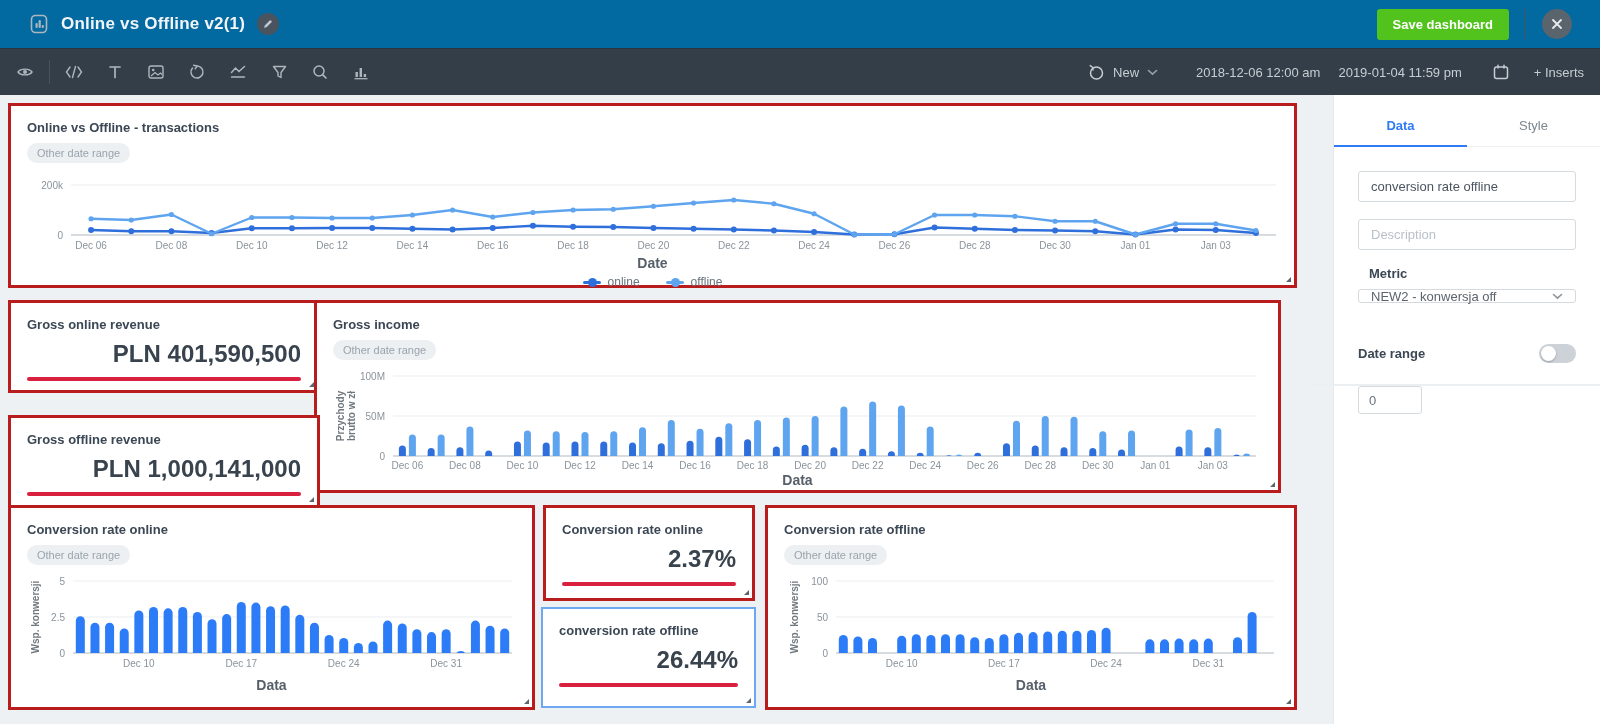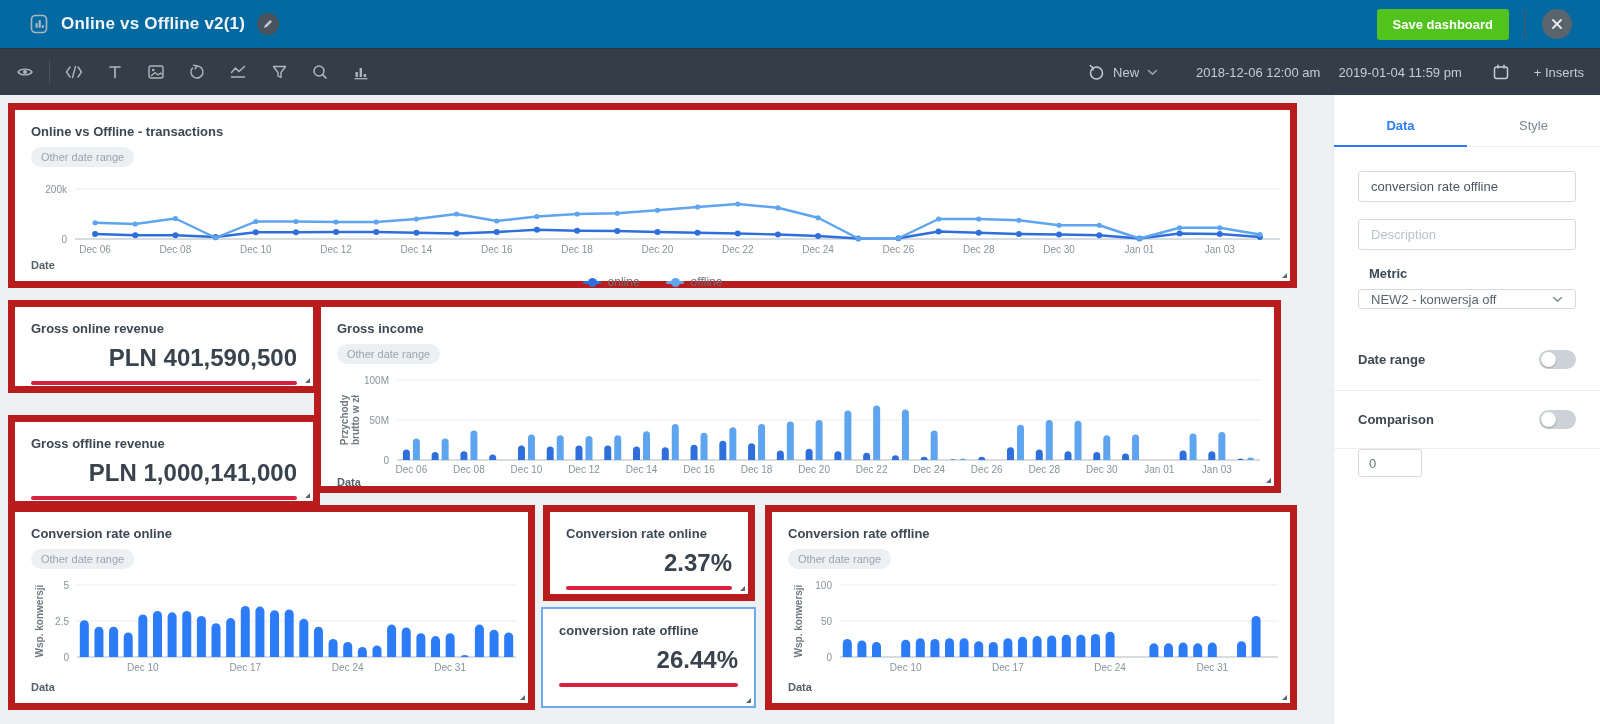--- a/index.html
+++ b/index.html
@@ -29,30 +29,30 @@
   .tb-vdivider { width:1px; height:24px; background:#49525b; margin:0 15px; }
   .tb-spacer { flex:1; }
   .tb-right { display:flex; align-items:center; gap:10px; color:#c6cdd3; font-size:13px; }
   .tb-new { display:flex; align-items:center; gap:8px; cursor:pointer; }
   .tb-dates { display:flex; gap:18px; margin-left:28px; margin-right:20px; }
   .tb-date { cursor:pointer; }
   .tb-inserts { display:flex; align-items:center; gap:6px; margin-left:14px; cursor:pointer; }
 
   
   .canvas { position:relative; width:1600px; height:629px; background:#eef1f4; }
-  .widget { position:absolute; background:#fff; border:7px solid #b91c1c; padding:14px 16px; }
+  .widget { position:absolute; background:#fff; border:3px solid #b91c1c; padding:14px 16px; }
   .w-title { font-size:13px; font-weight:bold; color:#3b4754; }
   .w-title.lc { font-weight:bold; }
   .badge { display:inline-block; background:#edf0f3; color:#9aa4ac; font-size:11px;
     border-radius:11px; padding:4px 10px; margin-top:8px; }
   .kpi-value { font-size:24px; font-weight:bold; color:#39434e; text-align:right; margin-top:8px; }
   .goal-line { height:4px; background:#d9203f; border-radius:2px; margin-top:9px; }
   .resize-handle { position:absolute; right:3px; bottom:3px; width:0; height:0;
     border-left:5px solid transparent; border-bottom:5px solid #5d666e; cursor:nwse-resize; }
-  .axis-title { font-size:11px; font-weight:bold; color:#57606a; margin-top:2px; }
+  .axis-title { text-align:center; font-size:14px; font-weight:bold; color:#57606a; margin-top:2px; }
   .legend { display:flex; justify-content:center; gap:26px; margin-top:8px; }
   .legend-item { display:flex; align-items:center; gap:7px; font-size:12px; color:#6a737b; cursor:pointer; }
   .legend-swatch { width:18px; height:3px; border-radius:2px; position:relative; }
   .legend-swatch::after { content:''; position:absolute; left:5px; top:-3px; width:9px; height:9px;
     border-radius:50%; background:inherit; }
   .selected { border:2px solid #6ea8f0; }
   svg text { font-family:"Liberation Sans","DejaVu Sans",sans-serif; }
 
   
   .sidebar { position:absolute; top:0; right:0; width:267px; height:629px; background:#fff;
@@ -60,21 +60,21 @@
   .side-tabs { display:flex; margin-top:10px; }
   .side-tab { flex:1; text-align:center; font-size:13px; padding:13px 0 12px; cursor:pointer; color:#7c868e; }
   .side-tab.active { color:#2f7bf5; font-weight:bold; border-bottom:2px solid #2f7bf5; }
   .side-tabs-rule { height:1px; background:#eef1f3; margin-top:-1px; }
   .side-body { padding:0 24px; }
   .side-input { width:100%; height:31px; border:1px solid #d4dade; border-radius:3px;
     font-size:13px; color:#4a5560; padding:0 12px; outline:none;
     font-family:"Liberation Sans","DejaVu Sans",sans-serif; }
   .side-input::placeholder { color:#b9c1c8; }
   .side-label { font-size:13px; font-weight:bold; color:#3b4754; }
-  .metric-select { margin-top:8px; height:20px; border:1px solid #d4dade; border-radius:3px;
+  .metric-select { margin-top:8px; height:14px; border:1px solid #d4dade; border-radius:3px;
     display:flex; align-items:center; justify-content:space-between; padding:0 12px;
     font-size:13px; color:#5a646d; cursor:pointer; }
   .side-row { display:flex; align-items:center; justify-content:space-between; padding:19px 0; }
   .side-divider { height:1px; background:#eceff2; margin:0 -24px; }
   .toggle { width:37px; height:19px; border-radius:10px; background:#ccd2d7; position:relative;
     cursor:pointer; flex:none; }
   .toggle .knob { position:absolute; top:2px; left:2px; width:15px; height:15px; border-radius:50%;
     background:#fff; box-shadow:0 1px 2px rgba(0,0,0,.25); }
   .toggle.on { background:#47c425; }
   .toggle.on .knob { left:auto; right:2px; }
@@ -545,26 +545,18 @@
       </div>
 
       <div class="side-row" style="margin-top:22px; padding-bottom:21px;">
         <span class="side-label">Date range</span>
         <span class="toggle">
             <span class="knob"></span>
           </span>
       </div>
     </div>
     <div class="side-divider"></div>
-    <div class="side-body">
-      <div class="side-row">
-        <span class="side-label">Comparison</span>
-        <span class="toggle">
-            <span class="knob"></span>
-          </span>
-      </div>
-    </div>
     <div class="side-divider"></div>
     <div class="side-body">
       <input class="goal-input" value="0" style="">
     </div>
   </div>
 </div>
 
 </body></html>

